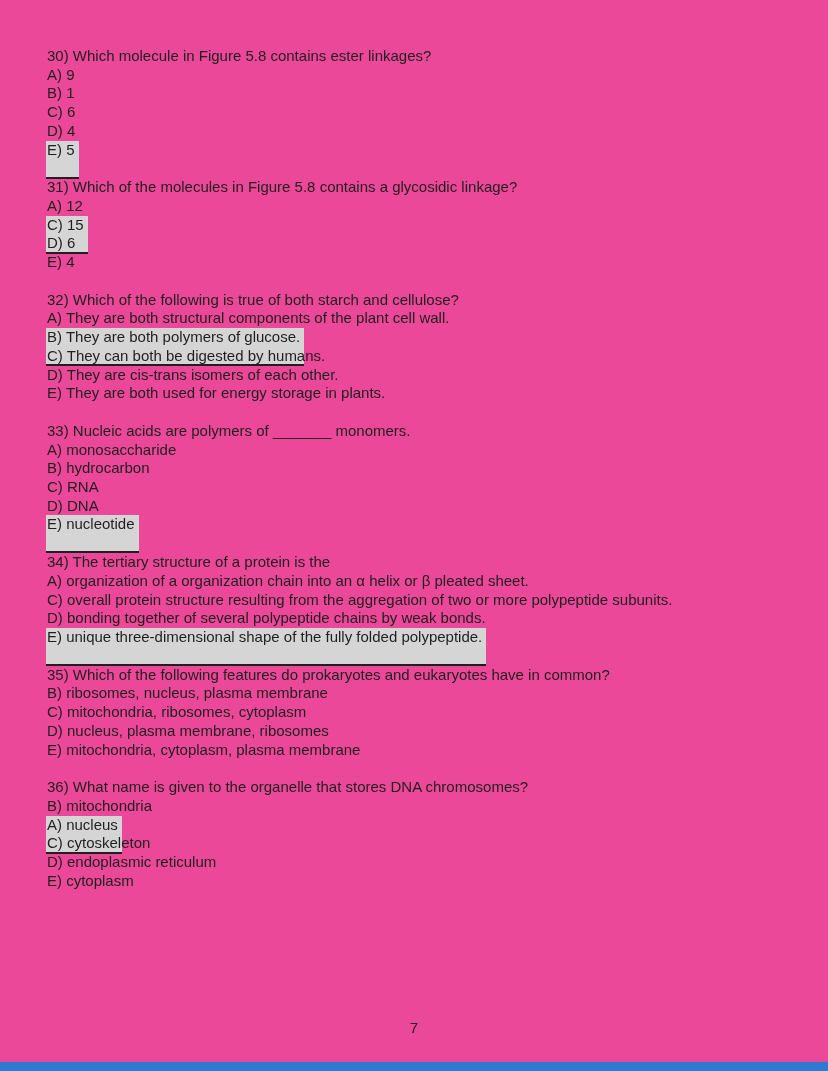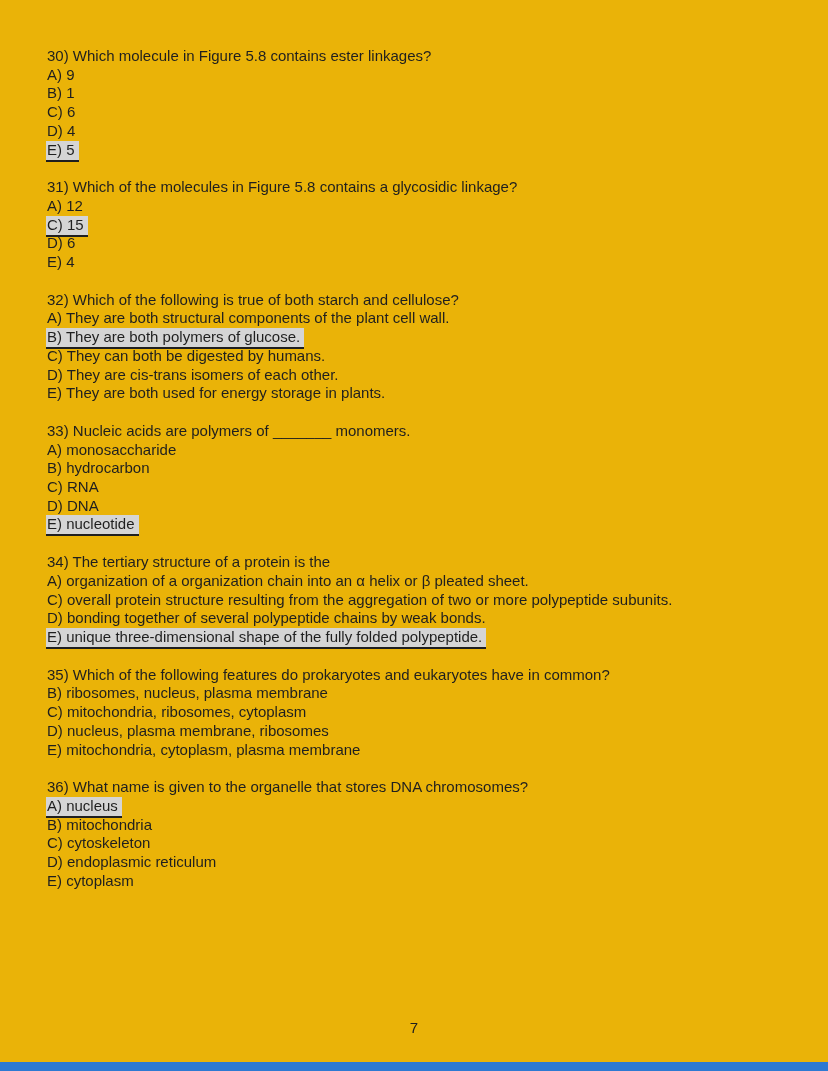--- a/index.html
+++ b/index.html
@@ -1,39 +1,39 @@
 <!DOCTYPE html>
 <html><head>
 <meta charset="utf-8">
 <style>
   html, body { margin: 0; padding: 0; background: #ffffff; }
   .page {
     position: relative;
     width: 828px;
     height: 1071px;
-    background: #eab308;
+    background: #ec4899;
     font-family: "Liberation Sans", "DejaVu Sans", sans-serif;
     color: #1f1f1f;
     overflow: hidden;
   }
   .content {
     position: absolute;
     top: 47px;
     left: 47px;
     right: 40px;
   }
   .question { margin-bottom: 19px; }
   .line {
     font-size: 15px;
     line-height: 18.7px;
     white-space: pre-wrap;
   }
   .answer-highlight {
     background: #d5d5d5;
-    padding: 0 4px 2px 1px;
+    padding: 0 4px 19px 1px;
     margin-left: -1px;
     border-bottom: 2px solid #1f1f1f;
   }
   .footer {
     position: absolute;
     left: 0;
     right: 0;
     top: 1018px;
     text-align: center;
     font-size: 15px;
@@ -100,22 +100,22 @@
     <section class="question">
       <div class="line">35) Which of the following features do prokaryotes and eukaryotes have in common?</div>
       <div class="line">B) ribosomes, nucleus, plasma membrane</div>
       <div class="line">C) mitochondria, ribosomes, cytoplasm</div>
       <div class="line">D) nucleus, plasma membrane, ribosomes</div>
       <div class="line">E) mitochondria, cytoplasm, plasma membrane</div>
     </section>
 
     <section class="question">
       <div class="line">36) What name is given to the organelle that stores DNA chromosomes?</div>
+      <div class="line">B) mitochondria</div>
       <div class="line"><span class="answer-highlight">A) nucleus</span></div>
-      <div class="line">B) mitochondria</div>
       <div class="line">C) cytoskeleton</div>
       <div class="line">D) endoplasmic reticulum</div>
       <div class="line">E) cytoplasm</div>
     </section>
 
   </main>
 
   <div class="footer">
     <span>7</span>
   </div>

